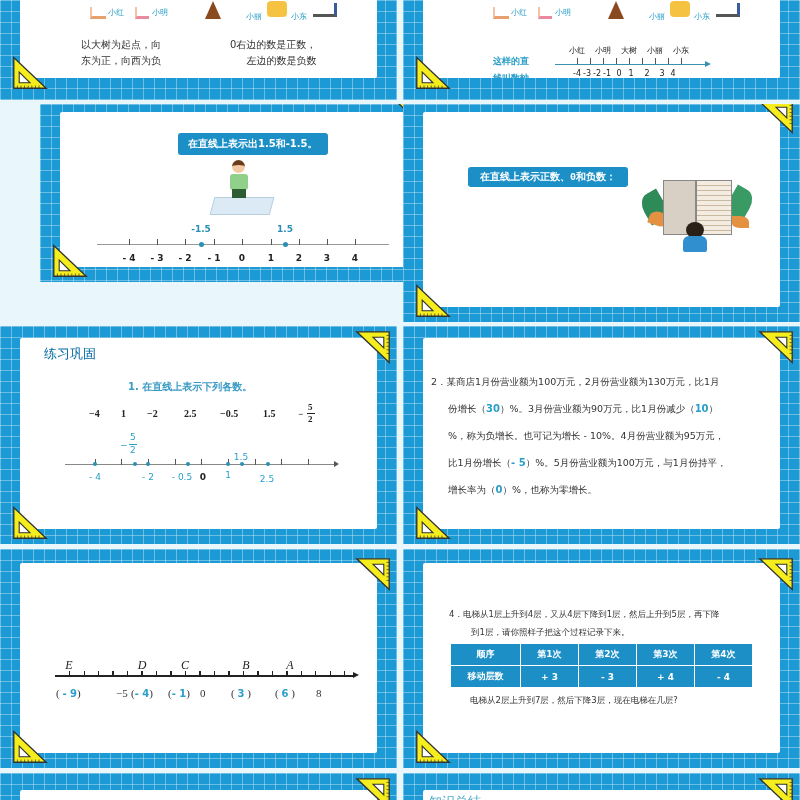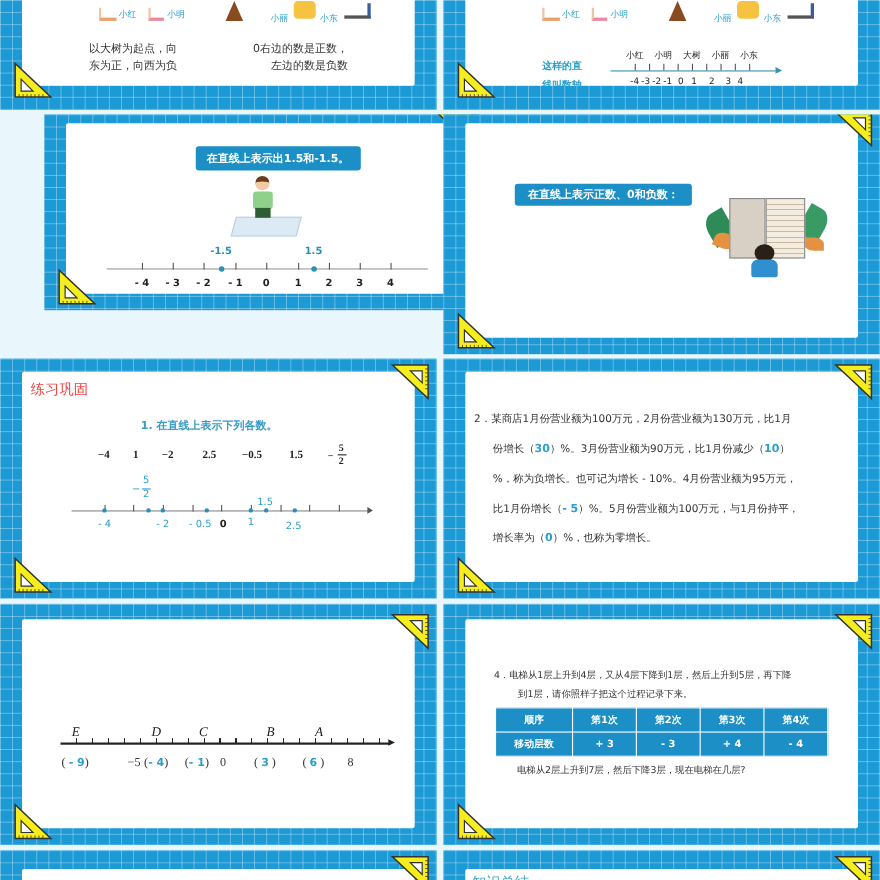--- a/index.html
+++ b/index.html
@@ -225,21 +225,21 @@
       </svg>
     </div>
   <div class="ruler bl">
       <svg>
         <use href="#ruler-bl"></use>
       </svg>
     </div>
 </div>
 
 <div class="slide" style="left:403px;top:104px;height:218px;">
-  <div class="panel" style="top:8px;bottom:15px;">
+  <div class="panel" style="top:8px;bottom:15px;font-family:Liberation Mono, monospace;">
     <div class="pill" style="left:45px;top:55px;font-size:10px;padding:3px 12px;">在直线上表示正数、0和负数：</div>
 
     <div style="position:absolute;left:220px;top:60px;width:110px;height:90px;">
       <div style="position:absolute;left:0;top:20px;width:22px;height:30px;background:#2e8b57;border-radius:50% 0;transform:rotate(-30deg);"></div>
       <div style="position:absolute;left:6px;top:40px;width:20px;height:14px;background:#e59142;border-radius:50% 0;transform:rotate(20deg);"></div>
       <div style="position:absolute;left:86px;top:16px;width:22px;height:30px;background:#3a9a63;border-radius:0 50%;transform:rotate(30deg);"></div>
       <div style="position:absolute;left:88px;top:44px;width:18px;height:12px;background:#e59142;border-radius:0 50%;"></div>
       <div style="position:absolute;left:20px;top:8px;width:33px;height:55px;background:#d8d0c4;border:1px solid #888;"></div>
       <div style="position:absolute;left:53px;top:8px;width:36px;height:55px;background:#f4ece0;border:1px solid #888;background-image:repeating-linear-gradient(180deg,transparent 0 4px,#c9b9a0 4px 5px);"></div>
       <div style="position:absolute;left:43px;top:50px;width:18px;height:16px;background:#2a2018;border-radius:50%;"></div>
@@ -253,21 +253,21 @@
     </div>
   <div class="ruler bl">
       <svg>
         <use href="#ruler-bl"></use>
       </svg>
     </div>
 </div>
 
 <div class="slide" style="left:0;top:326px;height:218px;">
   <div class="panel" style="top:12px;bottom:15px;">
-    <div class="txt blue" style="left:8px;top:7px;font-size:13px;color:#ef4444;">练习巩固</div>
+    <div class="txt blue" style="left:24px;top:7px;font-size:13px;color:#0369a1;">练习巩固</div>
     <div class="txt blue" style="left:108px;top:42px;font-size:10px;font-weight:bold;color:#3a9bc4;">1. 在直线上表示下列各数。</div>
 
     <span class="txt num" style="left:69px;top:70px;font-size:10px;font-weight:bold;color:#222;">−4</span>
     <span class="txt num" style="left:101px;top:70px;font-size:10px;font-weight:bold;color:#222;">1</span>
     <span class="txt num" style="left:127px;top:70px;font-size:10px;font-weight:bold;color:#222;">−2</span>
     <span class="txt num" style="left:164px;top:70px;font-size:10px;font-weight:bold;color:#222;">2.5</span>
     <span class="txt num" style="left:200px;top:70px;font-size:10px;font-weight:bold;color:#222;">−0.5</span>
     <span class="txt num" style="left:243px;top:70px;font-size:10px;font-weight:bold;color:#222;">1.5</span>
     <div style="position:absolute;left:278px;top:64px;font-size:9px;font-weight:bold;color:#222;" class="num">
       <span style="position:absolute;left:0;top:7px;">−</span>

